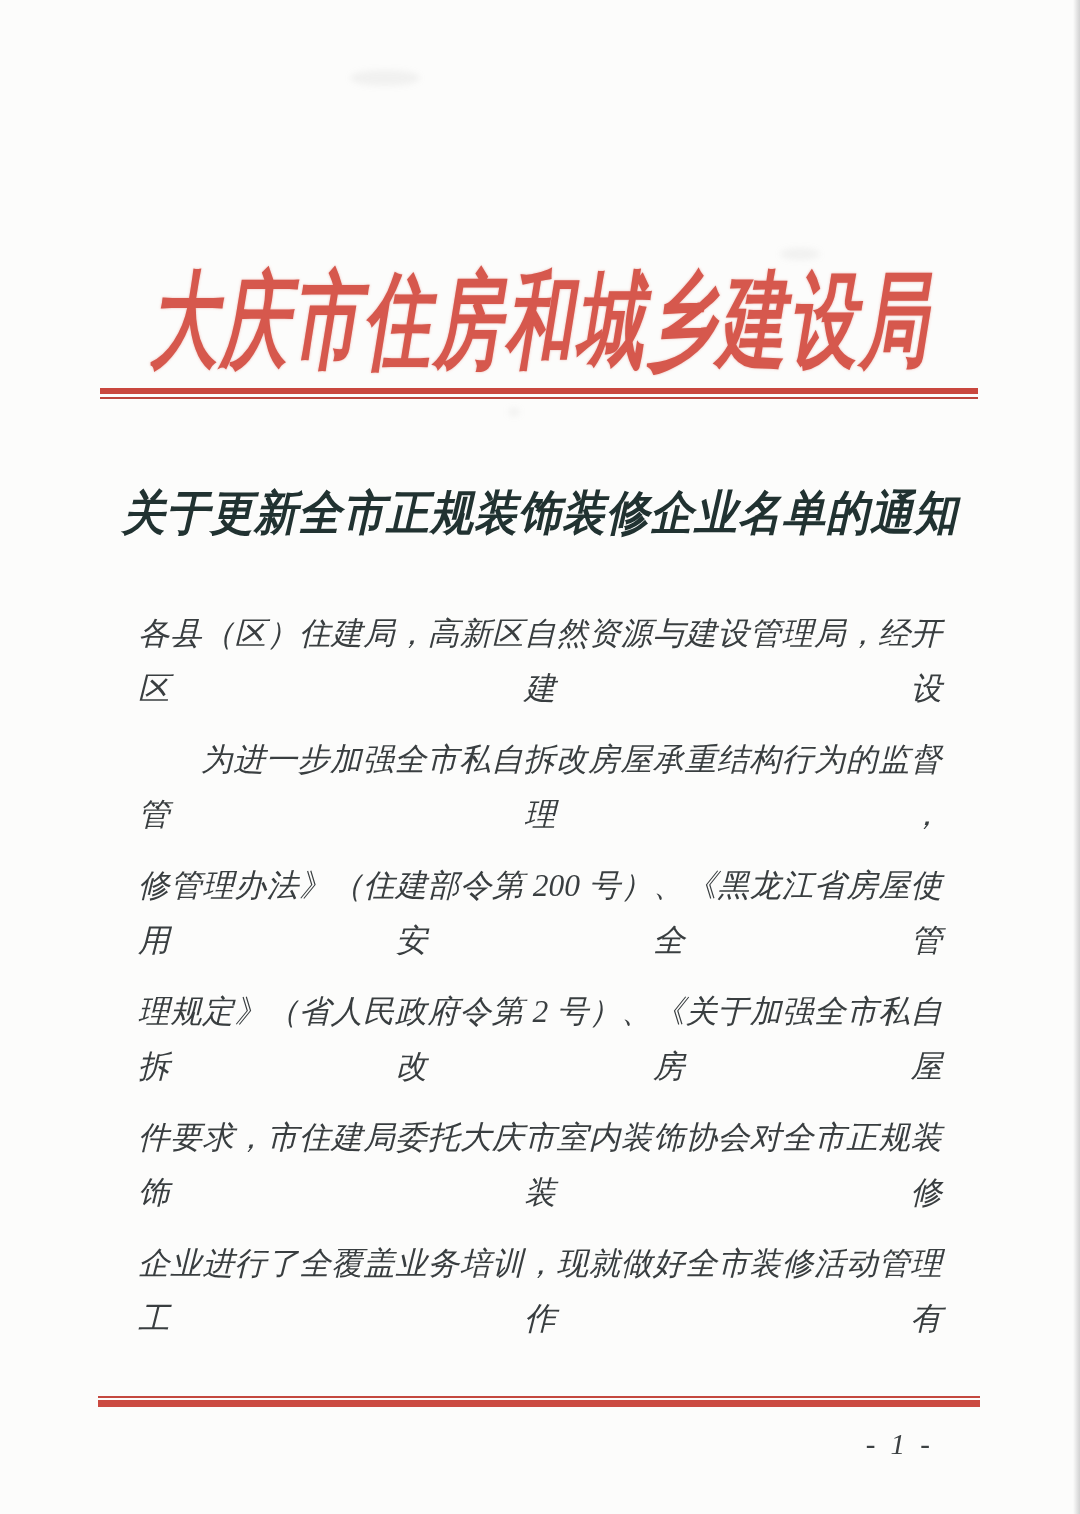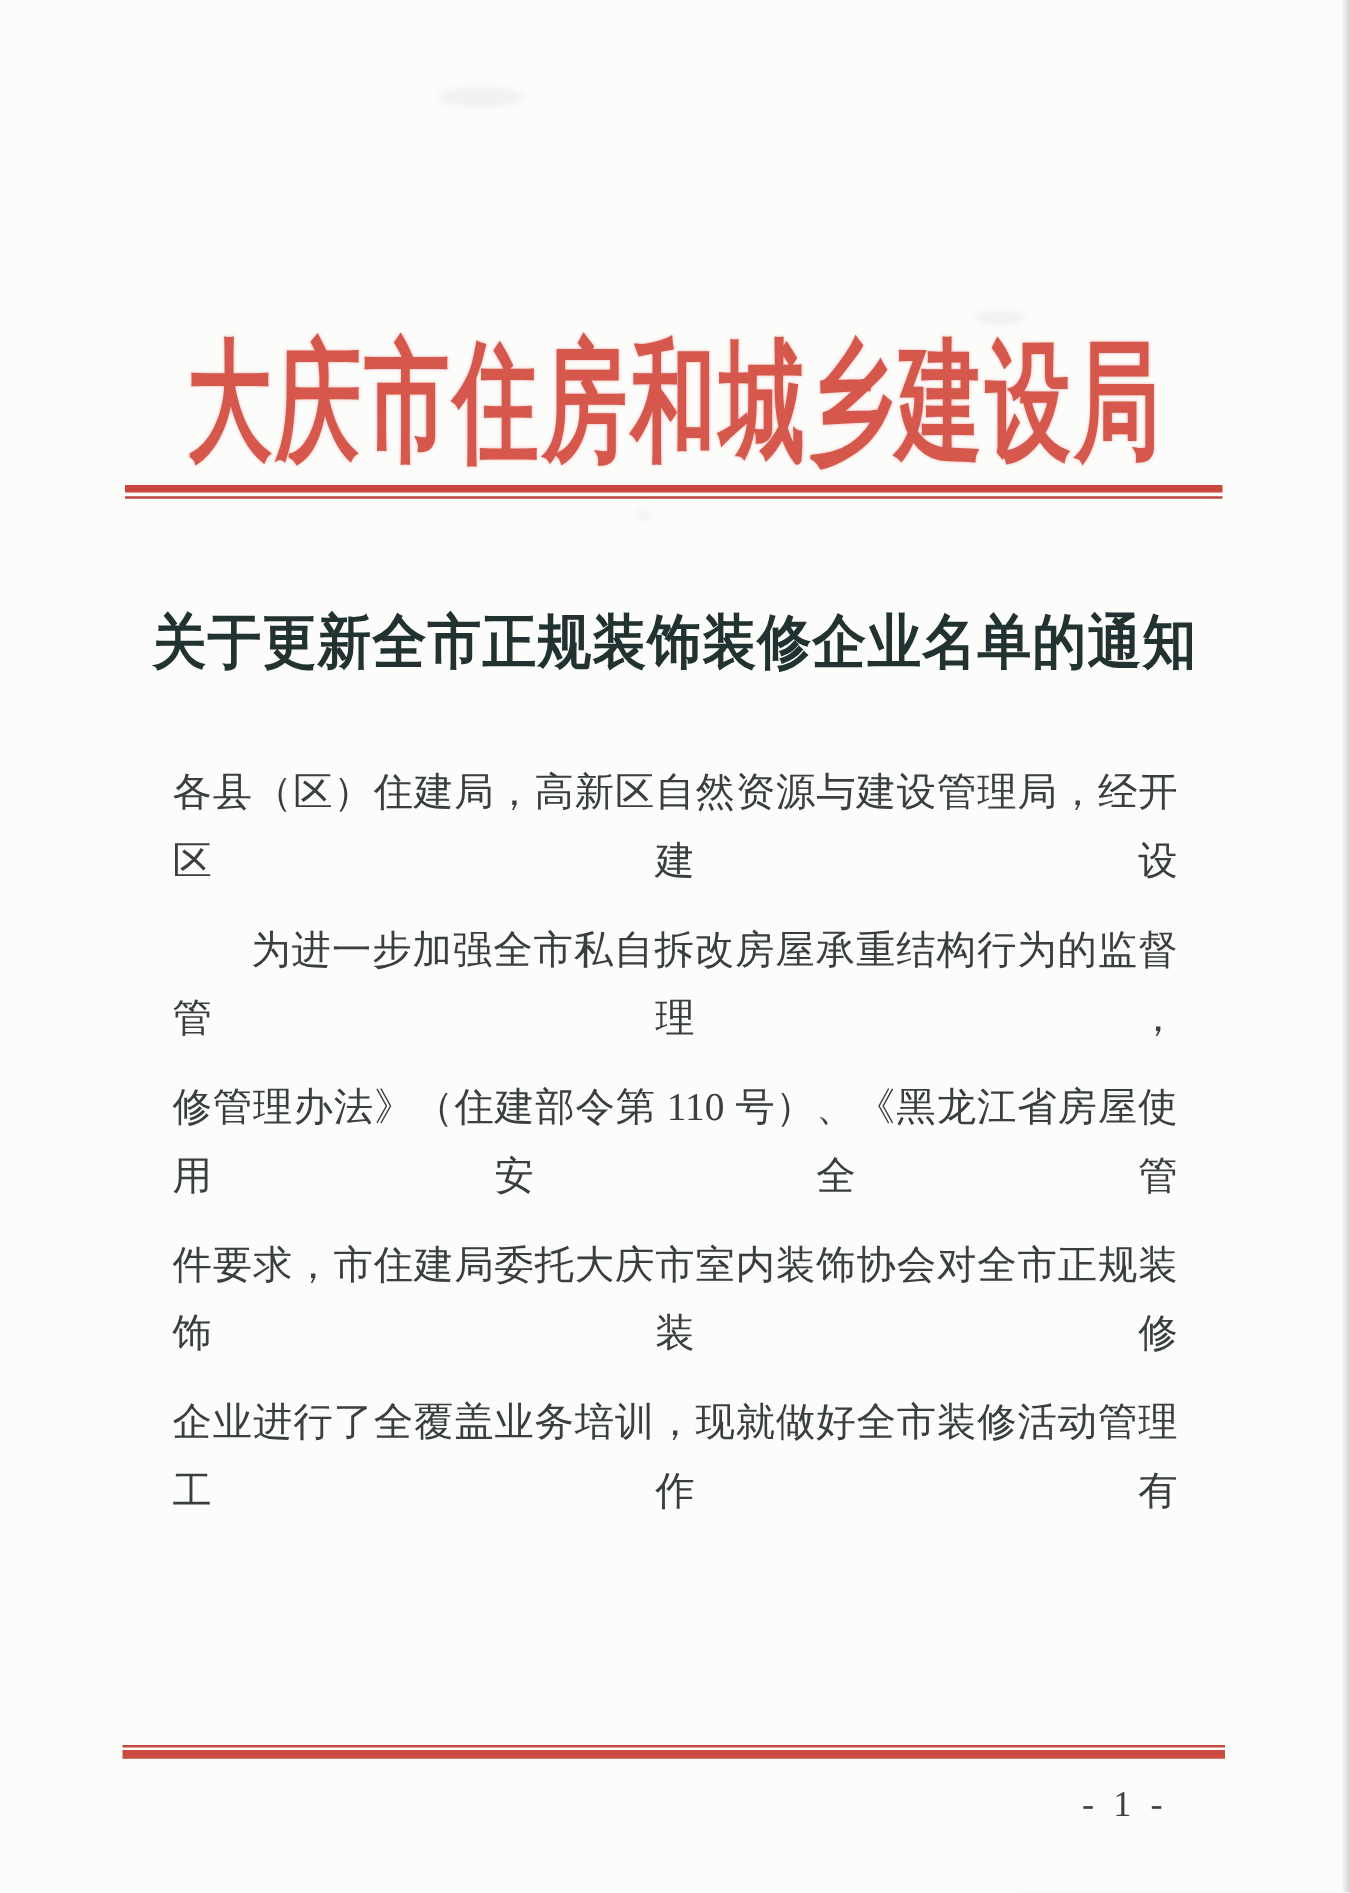--- a/index.html
+++ b/index.html
@@ -8,20 +8,21 @@
     background: #f4f4f2;
   }
   .page {
     position: relative;
     width: 1080px;
     height: 1514px;
     margin: 0 auto;
     background: #fcfcfb;
     overflow: hidden;
     font-family: "Liberation Serif", serif;
+    font-style: italic;
   }
   
   .edge-right {
     position: absolute;
     top: 0; right: 0;
     width: 7px; height: 100%;
     background: linear-gradient(to right, rgba(0,0,0,0), #dedede 70%, #d2d2d2);
   }
   .smudge {
     position: absolute;
@@ -133,21 +134,22 @@
     <div class="thick"></div>
     <div class="gap"></div>
     <div class="thin"></div>
   </div>
 
   <h1 class="doc-title">关于更新全市正规装饰装修企业名单的通知</h1>
 
   <div class="doc-body">
     <p class="line fill">各县（区）住建局，高新区自然资源与建设管理局，经开区建设</p>
     <p class="line fill indent">为进一步加强全市私自拆改房屋承重结构行为的监督管理，</p>
-    <p class="line fill">修管理办法》（住建部令第 110 号）、《黑龙江省房屋使用安全管</p>
+    <p class="line fill">修管理办法》（住建部令第 200 号）、《黑龙江省房屋使用安全管</p>
+    <p class="line fill">理规定》（省人民政府令第 2 号）、《关于加强全市私自拆改房屋</p>
     <p class="line fill">件要求，市住建局委托大庆市室内装饰协会对全市正规装饰装修</p>
     <p class="line fill">企业进行了全覆盖业务培训，现就做好全市装修活动管理工作有</p>
 
   </div>
 
   <div class="rule-bottom">
     <div class="thin"></div>
     <div class="gap"></div>
     <div class="thick"></div>
   </div>

